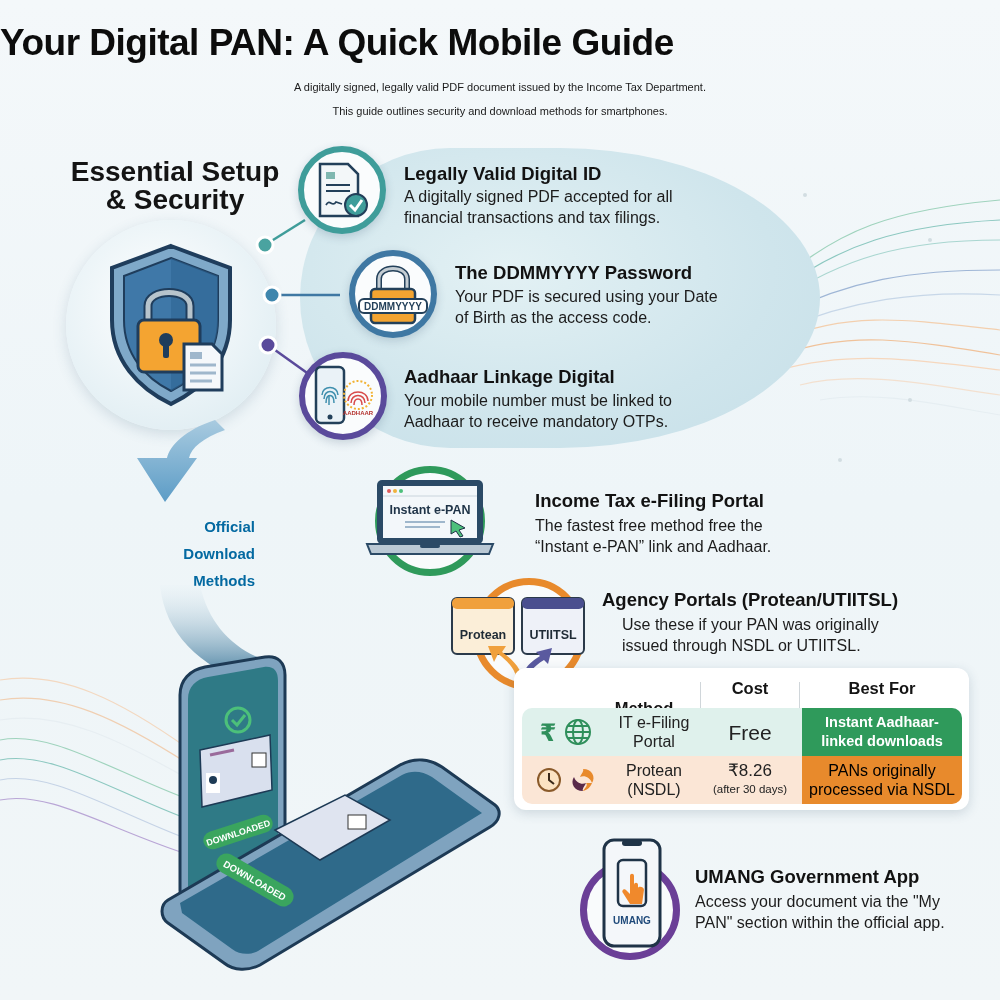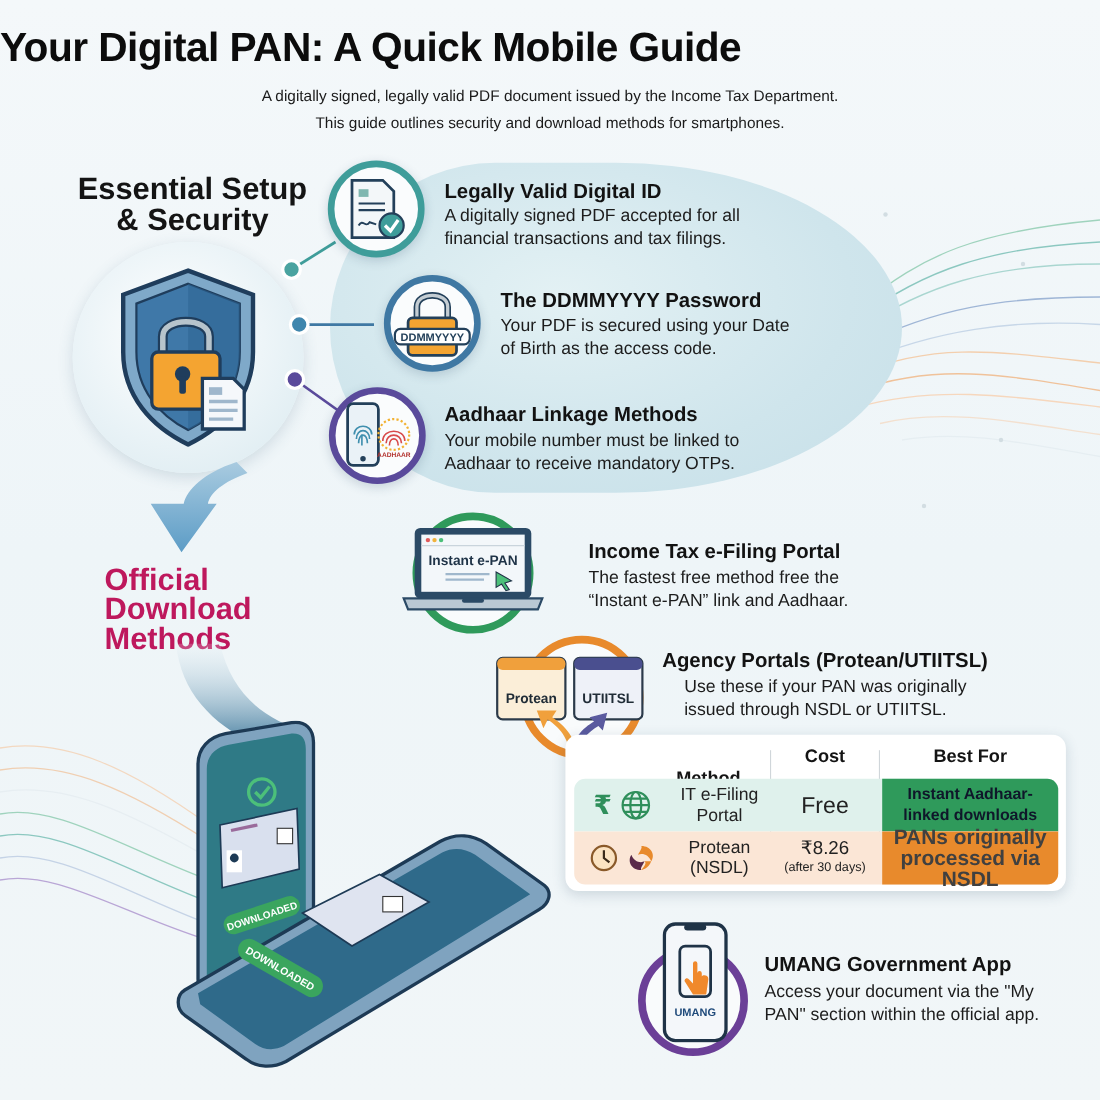--- a/index.html
+++ b/index.html
@@ -11,21 +11,21 @@
     position: relative;
   }
 
   
   .title {
     position: absolute; top: 22px; left: 0; width: 1000px; text-align: left;
     font-weight: 700; font-size: 37px; letter-spacing: -0.5px; color: #0c0c0c;
   }
   .subtitle {
     position: absolute; top: 75px; left: 0; width: 1000px; text-align: center;
-    font-size: 14px; line-height: 24px; color: #1a1a1a;
+    font-size: 11px; line-height: 24px; color: #1a1a1a;
   }
 
   
   .waves-right { position: absolute; left: 780px; top: 170px; width: 220px; height: 300px; }
   .waves-left  { position: absolute; left: 0; top: 640px; width: 190px; height: 220px; }
 
   
   .sec-blob {
     position: absolute; left: 300px; top: 148px; width: 520px; height: 300px;
     border-radius: 150px 260px 260px 150px / 150px 150px 150px 150px;
@@ -52,43 +52,43 @@
   }
   .ic-teal { border: 6px solid #3f9d9a; }
   .ic-blue { border: 6px solid #3f78a3; }
   .ic-purple { border: 6px solid #5a4a9b; }
 
   .feat-title { position: absolute; font-weight: 700; font-size: 18.5px; color: #121212; }
   .feat-desc { position: absolute; font-size: 16px; line-height: 21px; color: #1c1c1c; }
 
   
   .dl-heading {
-    position: absolute; left: 95px; top: 513px; width: 160px; text-align: left;
-    font-weight: 700; font-size: 28px; line-height: 27px; color: #be185d;
+    position: absolute; left: 95px; top: 513px; width: 160px; text-align: right;
+    font-weight: 700; font-size: 15px; line-height: 27px; color: #0369a1;
   }
   .arrow-down { position: absolute; left: 125px; top: 420px; width: 120px; height: 100px; }
   .ribbon { position: absolute; left: 140px; top: 585px; width: 140px; height: 100px; }
 
   .circle-ring {
     position: absolute; border-radius: 50%; background: rgba(255,255,255,0.6);
   }
 
   
   .table-card {
     position: absolute; left: 514px; top: 668px; width: 455px; height: 142px;
     background: #fff; border-radius: 12px; box-shadow: 0 3px 12px rgba(40,70,100,0.18);
     overflow: hidden;
   }
   .tbl-head { position: absolute; top: 0; height: 38px; font-weight: 700; font-size: 16.5px; text-align: center; line-height: 40px; color: #141414; }
   .tbl-row { position: absolute; left: 8px; width: 440px; height: 48px; }
   .row1 { top: 40px; background: #dff1ec; border-radius: 10px 10px 0 0; }
   .row2 { top: 88px; background: #fbe6d6; border-radius: 0 0 10px 10px; }
   .cell { position: absolute; top: 0; height: 48px; display: flex; align-items: center; justify-content: center; text-align: center; font-size: 16px; line-height: 19px; color: #222; }
-  .best-green { background: #2f9a5b; color: #0f172a; font-weight: 700; font-size: 14.5px; border-radius: 0 10px 0 0; }
-  .best-orange { background: #e88a2c; color: #404040; font-weight: 700; font-size: 19px; border-radius: 0 0 10px 0; }
+  .best-green { background: #2f9a5b; color: #ffffff; font-weight: 700; font-size: 14.5px; border-radius: 0 10px 0 0; }
+  .best-orange { background: #e88a2c; color: #000000; font-weight: 400; font-size: 16px; border-radius: 0 0 10px 0; }
   .vline { position: absolute; top: 14px; width: 1px; height: 120px; background: #d0d6da; }
   .small { font-size: 11.5px; display: block; }
 </style>
 </head>
 <body>
 
 <div class="title">Your Digital PAN: A Quick Mobile Guide</div>
 <div class="subtitle">
   <div>A digitally signed, legally valid PDF document issued by the Income Tax Department.</div>
   <div>This guide outlines security and download methods for smartphones.</div>
@@ -205,21 +205,21 @@
     </g>
     <g fill="none" stroke="#d84a4a" stroke-width="1.5">
       <path d="M38 36 C38 24,58 24,58 36"></path>
         <path d="M41 38 C41 28,55 28,55 38"></path>
         <path d="M44 40 C44 32,52 32,52 40"></path>
     </g>
     <circle cx="48" cy="30" r="14" fill="none" stroke="#f2b233" stroke-width="2" stroke-dasharray="2 2"></circle>
     <text x="48" y="50" text-anchor="middle" font-family="Liberation Sans, sans-serif" font-size="6" font-weight="700" fill="#b3322e">AADHAAR</text>
   </svg>
 </div>
-<div class="feat-title" style="left:404px; top:366px;">Aadhaar Linkage Methods</div>
+<div class="feat-title" style="left:404px; top:366px;">Aadhaar Linkage Digital</div>
 <div class="feat-desc" style="left:404px; top:390px;">
   <div>Your mobile number must be linked to</div>
   <div>Aadhaar to receive mandatory OTPs.</div>
 </div>
 
 <svg class="arrow-down" viewBox="0 0 120 100">
   <defs>
       <linearGradient id="ag" x1="0" y1="0" x2="0" y2="1">
         <stop offset="0" stop-color="#a9cbe0"></stop>
         <stop offset="1" stop-color="#5c9cc6"></stop>

